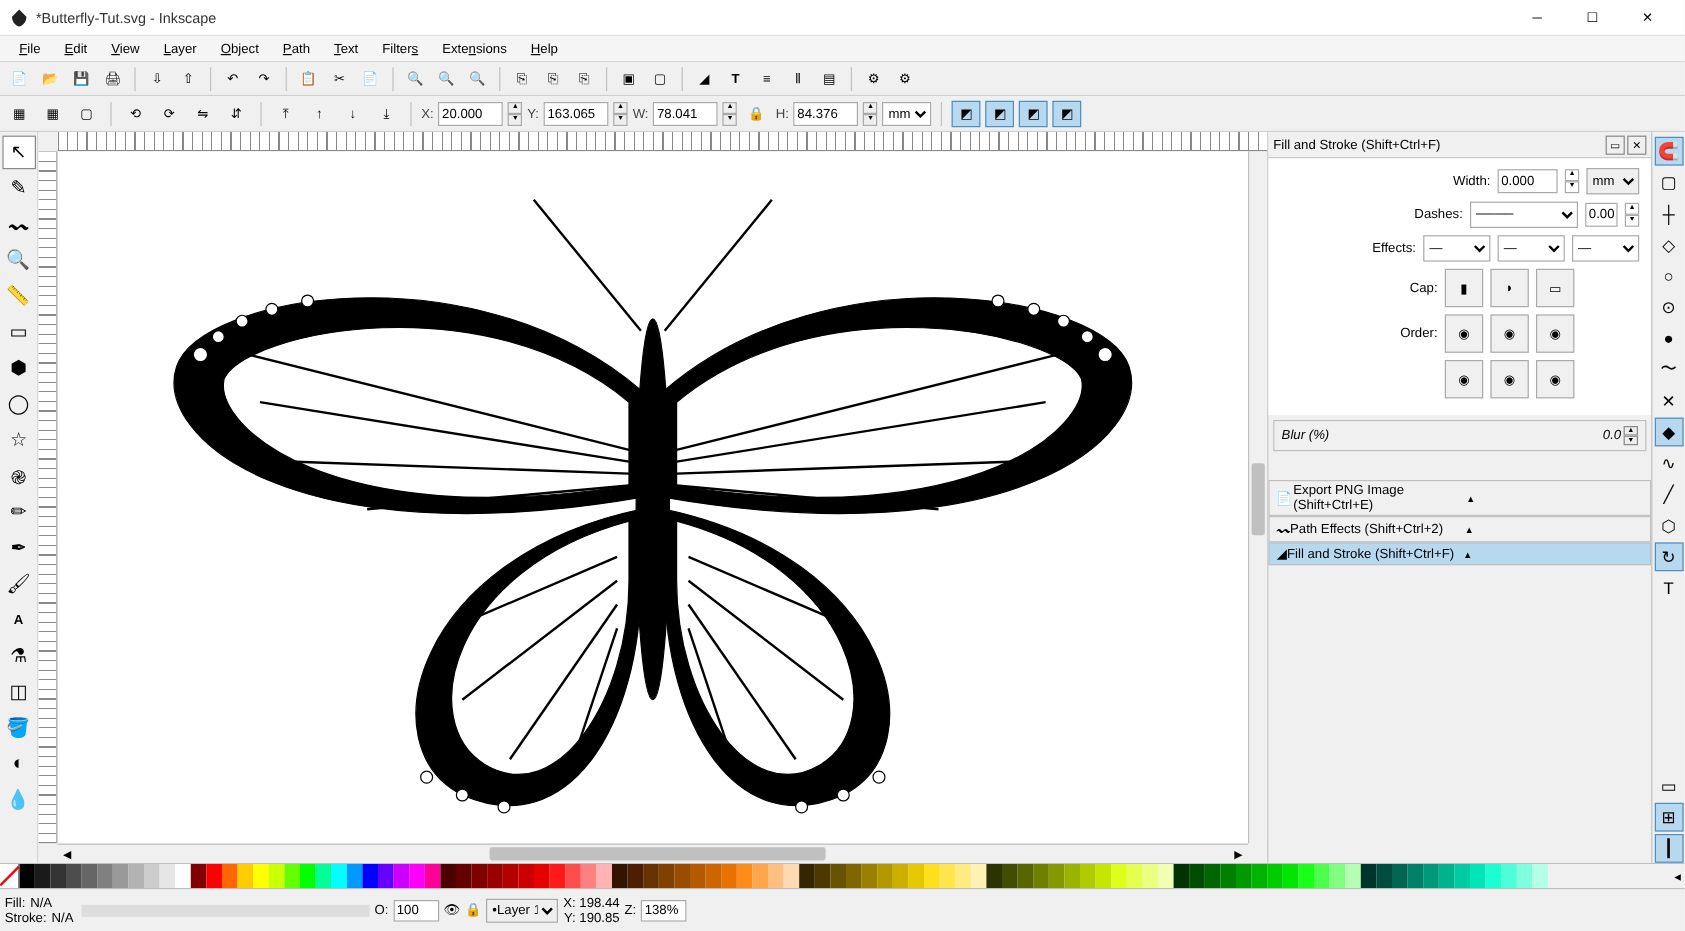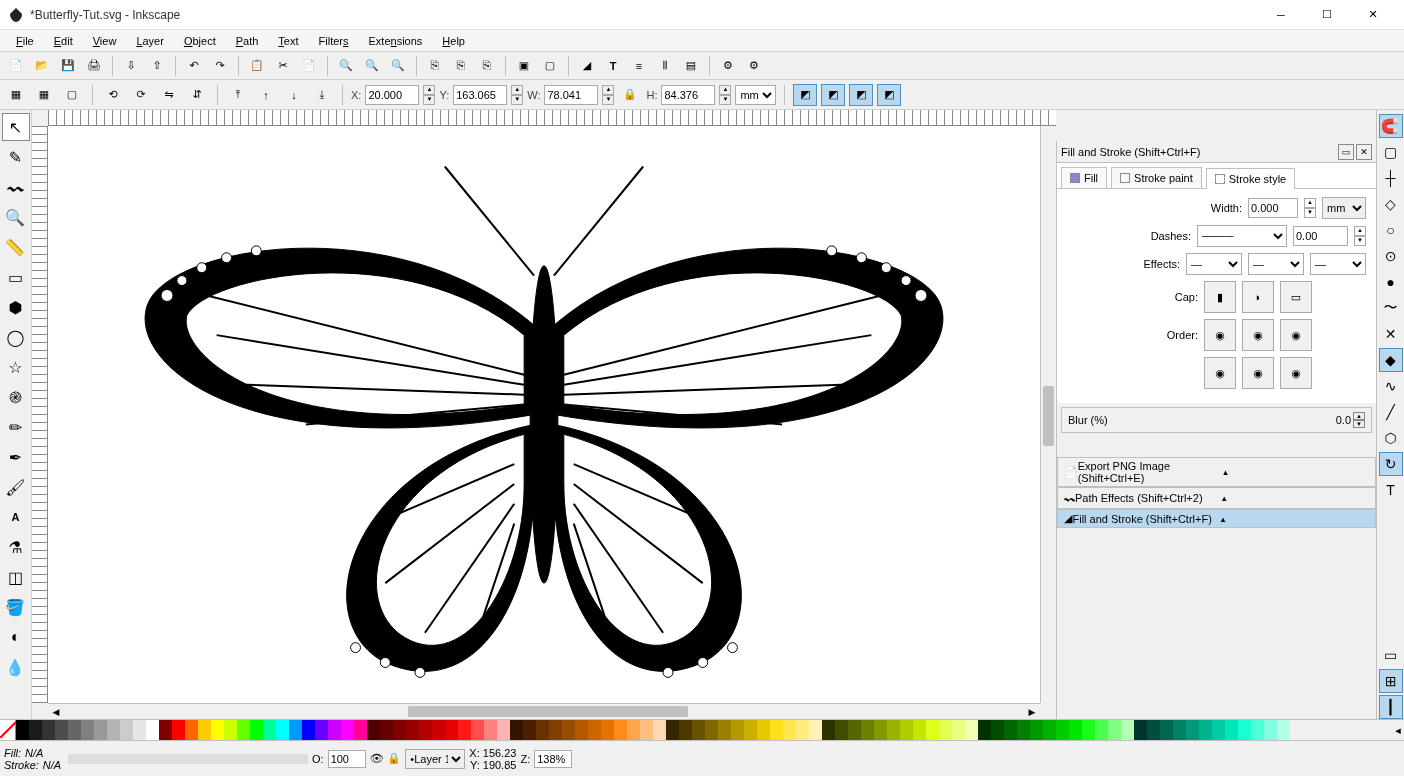--- a/index.html
+++ b/index.html
@@ -35,55 +35,55 @@
 .ruler-v { width:16px; background:#fff; border-right:1px solid #888; position:relative; overflow:hidden; }
 .ruler-v::before { content:''; position:absolute; inset:0; background:repeating-linear-gradient(to bottom,#888 0,#888 1px,transparent 1px,transparent 8px); }
 .canvas { flex:1; background:#fff; position:relative; overflow:hidden; }
 .canvas svg { width:100%; height:100%; }
 .vsb { width:16px; background:#f0f0f0; border-left:1px solid #c0c0c0; position:relative; }
 .vsb .thumb { position:absolute; left:2px; right:2px; top:260px; height:60px; background:#c0c0c0; border-radius:2px; }
 .hsb-row { height:16px; display:flex; }
 .hsb { flex:1; background:#f0f0f0; border-top:1px solid #c0c0c0; position:relative; margin-left:16px; }
 .hsb .thumb { position:absolute; top:2px; bottom:2px; left:360px; width:280px; background:#c0c0c0; border-radius:2px; }
 .hsb .arr { position:absolute; top:0; bottom:0; width:16px; display:flex; align-items:center; justify-content:center; cursor:pointer; font-size:9px; }
-.right-dock { width:320px; background:#f0f0f0; border-left:1px solid #c0c0c0; display:flex; flex-direction:column;margin-top:31px; }
+.right-dock { width:320px; background:#f0f0f0; border-left:1px solid #c0c0c0; display:flex; flex-direction:column; }
 .dock-title { height:22px; display:flex; align-items:center; padding:0 4px; border-bottom:1px solid #c0c0c0; background:#f0f0f0; }
 .dock-title span { flex:1; font-size:11px; }
 .dock-title .db { width:16px; height:16px; border:1px solid #888; margin-left:2px; display:flex; align-items:center; justify-content:center; cursor:pointer; font-size:9px; }
 .fs-tabs { display:flex; background:#fff; border-bottom:1px solid #c0c0c0; padding-top:4px; }
 .fs-tabs .tab { padding:4px 8px; border:1px solid #c0c0c0; border-bottom:none; margin-left:4px; cursor:pointer; display:flex; align-items:center; gap:4px; background:#f8f8f8; }
 .fs-tabs .tab.active { background:#fff; position:relative; top:1px; }
 .fs-tabs .tab .sw { width:10px; height:10px; border:1px solid #888; }
 .fs-body { padding:8px 10px; background:#fff; flex-shrink:0; }
 .fs-row { display:flex; align-items:center; margin-bottom:6px; justify-content:flex-end; gap:6px; }
 .fs-row label { font-size:11px; text-align:right; }
 .fs-row input { width:50px; height:20px; border:1px solid #aaa; padding:0 2px; font-size:11px; }
 .fs-row select { height:22px; border:1px solid #aaa; font-size:11px; width:44px; }
 .fs-row .iconbtn { width:32px; height:32px; border:1px solid #aaa; background:#f0f0f0; cursor:pointer; display:flex; align-items:center; justify-content:center; }
 .fs-row .iconbtn.sel { border:1px solid #5090c0; box-shadow:inset 0 0 0 1px #5090c0; }
 .fs-row .mdrop { width:56px; height:22px; border:1px solid #aaa; background:#fff; }
 .slider-row { display:flex; align-items:center; padding:4px 6px; border:1px solid #c0c0c0; background:#f0f0f0; margin:4px; }
 .slider-row.opacity { background:linear-gradient(to right,#b0d0e8 0%,#b0d0e8 100%); }
-.slider-row span { flex:1; }
+.slider-row span { flex:1;font-style:italic; }
 .slider-row .val { width:40px; text-align:right; }
 .slider-row .sp { width:12px; display:flex; flex-direction:column; margin-left:2px; }
 .slider-row .sp div { height:8px; border:1px solid #888; font-size:6px; text-align:center; line-height:6px; cursor:pointer; background:#eee; }
 .dock-collapsed { display:flex; align-items:center; padding:2px 6px; border:1px solid #c0c0c0; background:#f0f0f0; margin-top:0; cursor:pointer; }
 .dock-collapsed.active { background:#b8d8f0; }
 .dock-collapsed span { flex:1; font-size:11px; }
 .dock-collapsed .tri { font-size:9px; }
 .snap-col { width:28px; background:#f0f0f0; border-left:1px solid #c0c0c0; display:flex; flex-direction:column; align-items:center; padding-top:4px; gap:2px; }
 .snap-col .sb { width:24px; height:24px; display:flex; align-items:center; justify-content:center; cursor:pointer; font-size:14px; border:1px solid transparent; }
 .snap-col .sb.active { background:#b8d8f0; border-color:#5090c0; }
 .palette { height:21px; display:flex; overflow:hidden; border-top:1px solid #c0c0c0; }
 .palette .none { width:16px; height:100%; background:#fff; position:relative; flex-shrink:0; border-right:1px solid #888; }
 .palette .none::before { content:''; position:absolute; width:2px; height:22px; background:red; transform:rotate(45deg); left:7px; top:-1px; }
 .palette .sw { width:13px; height:100%; flex-shrink:0; cursor:pointer; }
 .statusbar { height:36px; background:#f0f0f0; border-top:1px solid #c0c0c0; display:flex; align-items:center; padding:0 4px; gap:4px; font-size:11px; }
-.statusbar .fill-stroke { width:60px;font-style:italic; }
+.statusbar .fill-stroke { width:60px; }
 .statusbar .fs-lbl { display:flex; gap:4px; }
 .statusbar .sblock { flex:1; }
 .statusbar .xy { text-align:right; font-size:10px; line-height:12px; }
 .statusbar input { width:38px; height:18px; border:1px solid #aaa; font-size:11px; padding:0 2px; }
 .statusbar select { height:20px; border:1px solid #aaa; font-size:11px; }
 .palette .grad { flex:1; display:flex; }
 </style>
 </head>
 <body>
 
@@ -304,48 +304,34 @@
       <div style="width:16px"></div>
     </div>
   </div>
 
   <div class="right-dock">
     <div class="dock-title">
       <span>Fill and Stroke (Shift+Ctrl+F)</span>
       <div class="db">▭</div>
       <div class="db">✕</div>
     </div>
-    <div class="fs-tabs">
-      <div class="tab">
-          <div class="sw" style="background:#88c"></div>
-          <span>Fill</span>
-        </div>
-      <div class="tab">
-          <div class="sw"></div>
-          <span>Stroke paint</span>
-        </div>
-      <div class="tab active">
-          <div class="sw" style="border-style:dashed"></div>
-          <span>Stroke style</span>
-        </div>
-    </div>
     <div class="fs-body">
       <div class="fs-row">
         <label>Width:</label>
         <input value="0.000" style="">
         <div class="spin" style="display:flex;flex-direction:column;width:12px">
             <div style="height:10px;border:1px solid #aaa;font-size:6px;text-align:center">▲</div>
             <div style="height:10px;border:1px solid #aaa;font-size:6px;text-align:center">▼</div>
           </div>
         <select><option>mm</option></select>
       </div>
       <div class="fs-row">
         <label>Dashes:</label>
         <select class="mdrop" style="width:90px"><option>────</option></select>
-        <input style="width: 55px;" value="0.00">
+        <input style="width: 27px;" value="0.00">
         <div class="spin" style="display:flex;flex-direction:column;width:12px">
             <div style="height:10px;border:1px solid #aaa;font-size:6px;text-align:center">▲</div>
             <div style="height:10px;border:1px solid #aaa;font-size:6px;text-align:center">▼</div>
           </div>
       </div>
       <div class="fs-row">
         <label>Effects:</label>
         <select class="mdrop"><option>—</option></select>
         <select class="mdrop"><option>—</option></select>
         <select class="mdrop"><option>—</option></select>
@@ -525,18 +511,18 @@
         <span>N/A</span>
       </div>
   </div>
   <div style="width:240px;height:10px;background:#ddd"></div>
   <label>O:</label>
   <input value="100" style="">
   <div>👁</div>
   <div>🔒</div>
   <select style="width:60px"><option>•Layer 1</option></select>
   <div class="xy">
-    <div><span>X:</span> <span>156.23</span></div>
+    <div><span>X:</span> <span>198.44</span></div>
     <div><span>Y:</span> <span>190.85</span></div>
   </div>
   <label>Z:</label>
   <input value="138%" style="">
 </div>
 
 </body></html>

